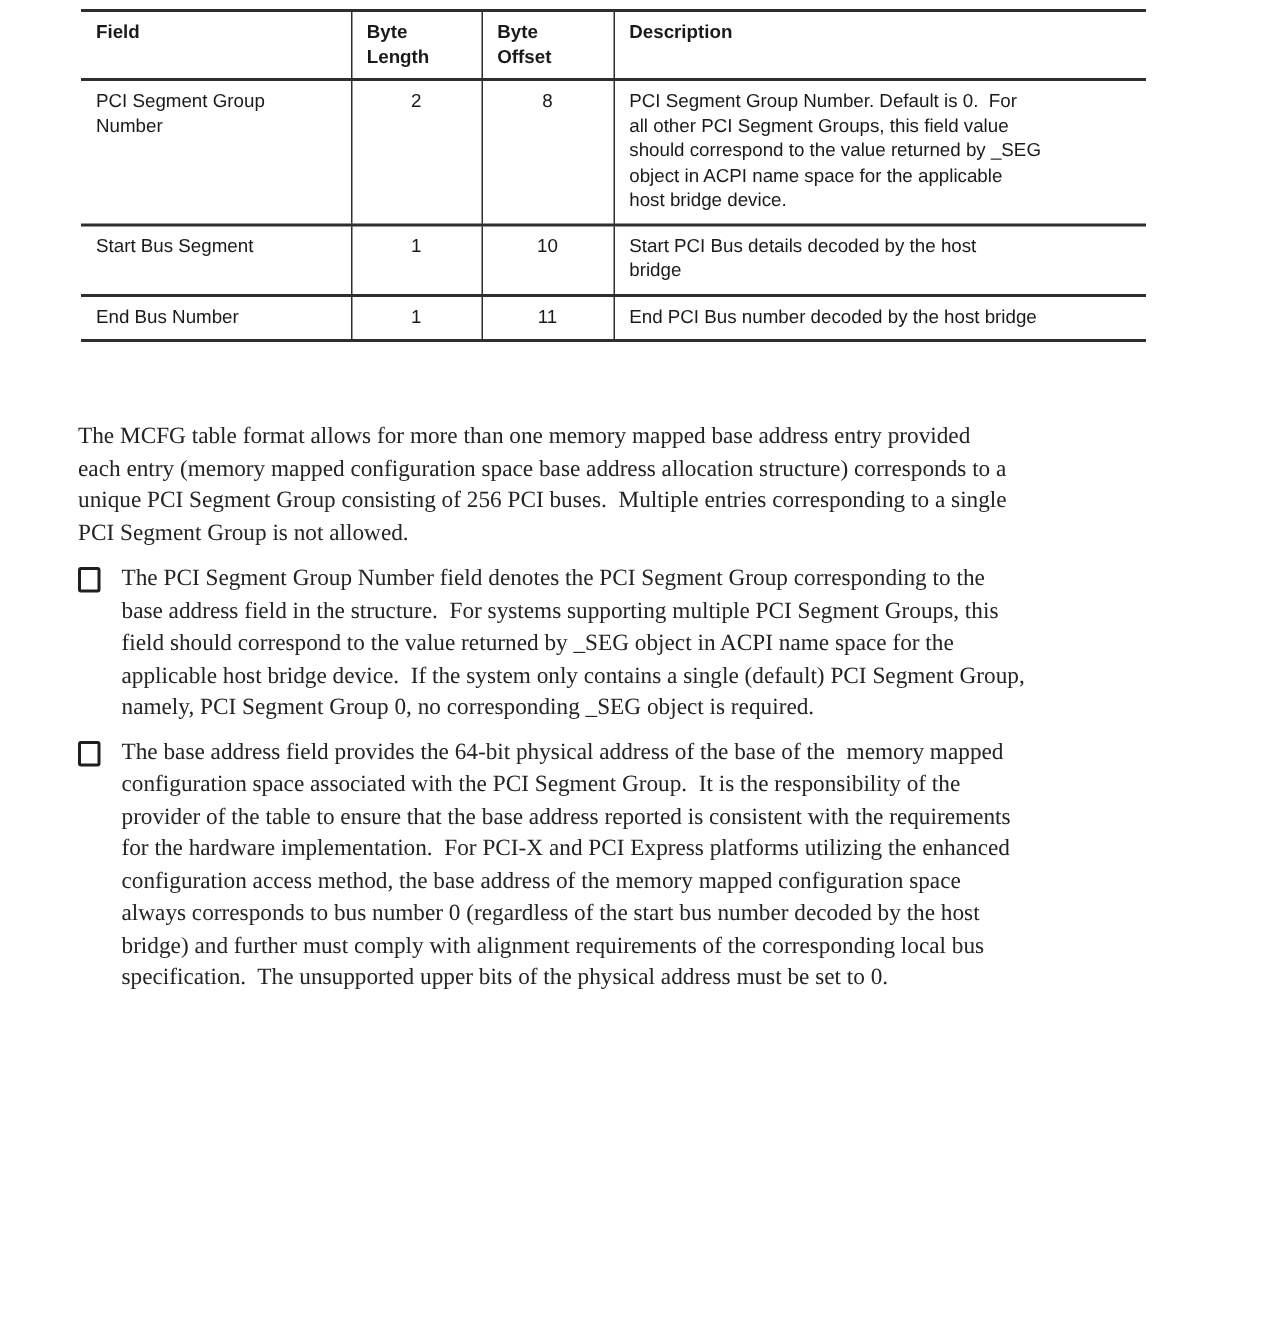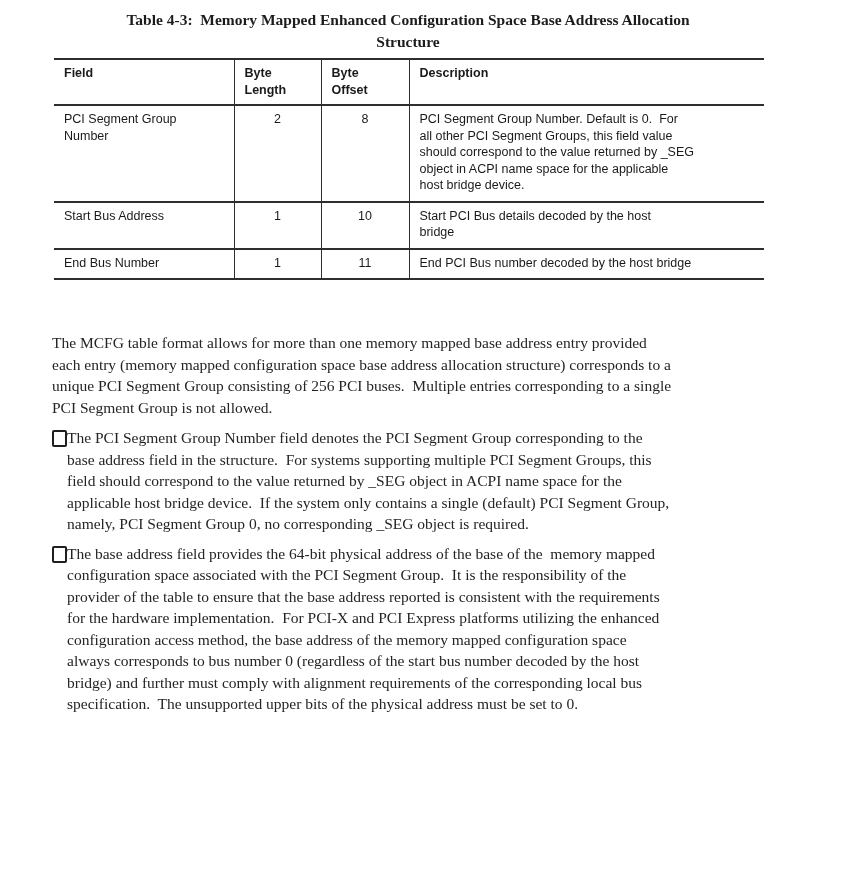--- a/index.html
+++ b/index.html
@@ -76,34 +76,33 @@
   .bullet-marker {
     flex-shrink: 0;
     width: 11px;
     height: 13px;
     margin-top: 3px;
     border: 2px solid #1f1f1f;
     border-radius: 2px;
     background: #ffffff;
   }
   .bullet-text {
+    margin-left: 14px;
     flex: 1;
   }
 </style>
 </head>
 <body>
 
 <div class="page">
 
 
   <div class="content">
 
 
-    <h3 class="table-title">Table 4-3:  Memory Mapped Enhanced Configuration Space Base Address Allocation
-Structure</h3>
 
     <table class="spec-table">
       <colgroup>
         <col class="c0">
           <col class="c1">
           <col class="c2">
           <col class="c3">
       </colgroup>
       <thead>
         <tr>
@@ -121,21 +120,21 @@
 Number</td>
           <td class="sep num">2</td>
           <td class="sep num">8</td>
           <td class="sep">PCI Segment Group Number. Default is 0.  For
 all other PCI Segment Groups, this field value
 should correspond to the value returned by _SEG
 object in ACPI name space for the applicable
 host bridge device.</td>
         </tr>
         <tr>
-          <td>Start Bus Address</td>
+          <td>Start Bus Segment</td>
           <td class="sep num">1</td>
           <td class="sep num">10</td>
           <td class="sep">Start PCI Bus details decoded by the host
 bridge</td>
         </tr>
         <tr>
           <td>End Bus Number</td>
           <td class="sep num">1</td>
           <td class="sep num">11</td>
           <td class="sep">End PCI Bus number decoded by the host bridge</td>

